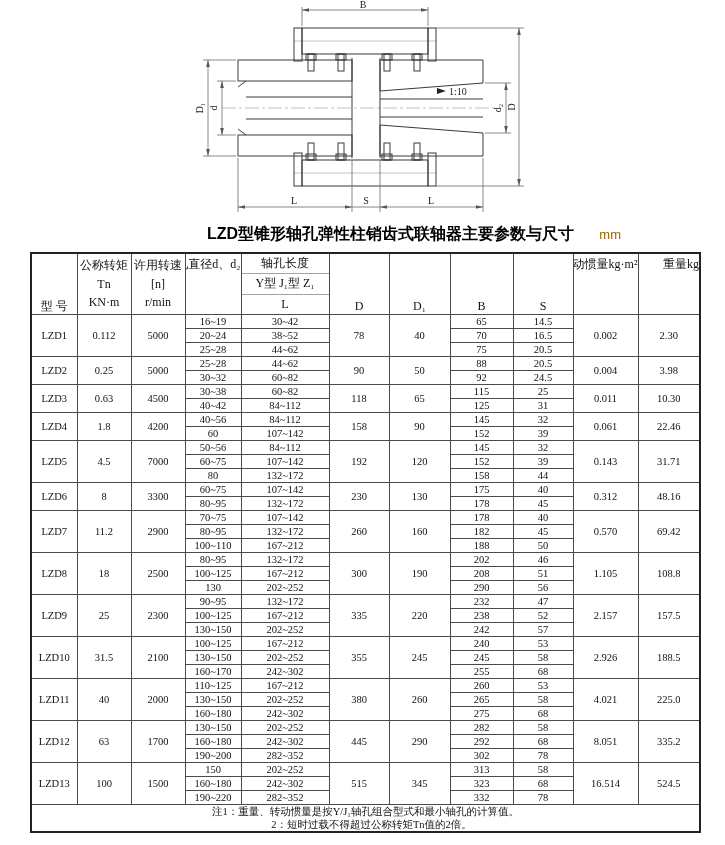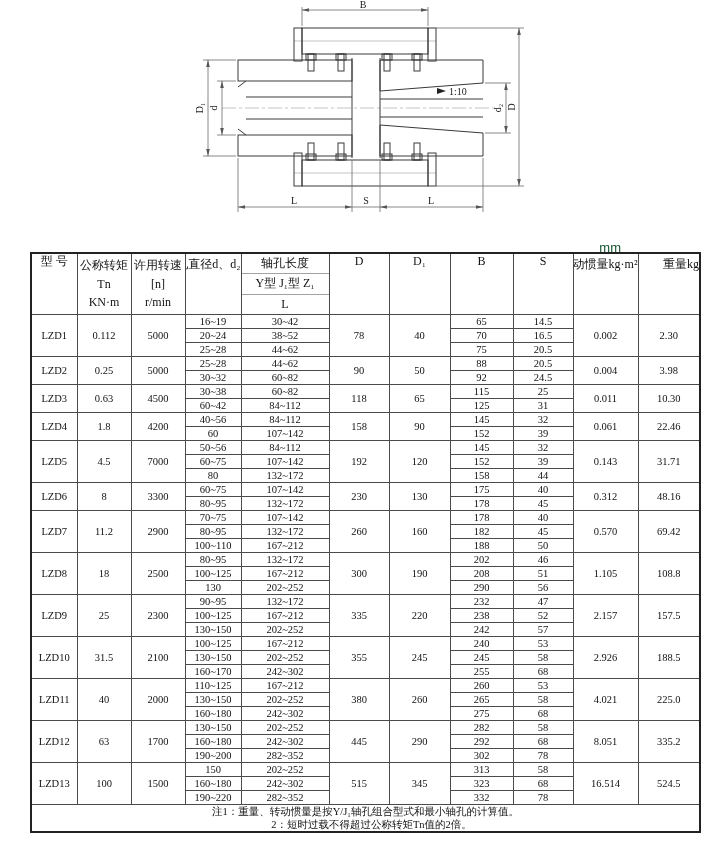--- a/index.html
+++ b/index.html
@@ -11,30 +11,30 @@
   .drawing svg{display:block;}
   .ol{stroke:#3a3a3a;stroke-width:1;fill:none;}
   .dim{stroke:#6a6a6a;stroke-width:0.8;fill:none;}
   .dimtxt{font:10px "Liberation Serif","DejaVu Serif",serif;fill:#222;}
   .thin{stroke:#9a9a9a;stroke-width:0.6;fill:none;}
 
   
   .title-row{position:relative;height:28px;}
   .title{position:absolute;top:2px;left:calc(50% + 28px);transform:translateX(-50%);
          font:600 16px/1.2 "Liberation Sans","DejaVu Sans",sans-serif;white-space:nowrap;color:#000;}
-  .unit{position:absolute;top:5px;right:104px;font:13px "Liberation Sans","DejaVu Sans",sans-serif;color:#14532d;margin-top:13px;}
+  .unit{position:absolute;top:5px;right:104px;font:13px "Liberation Sans","DejaVu Sans",sans-serif;color:#a16207;}
 
   
   .table-wrap{margin:2px 26px 0 30px;}
   #param-table{border-collapse:collapse;border:2px solid #222;table-layout:fixed;width:669px;}
   #param-table td,#param-table th{border:1px solid #4a4a4a;overflow:hidden;white-space:nowrap;}
   #param-table th{padding:0;height:60px;font-weight:400;font:12px/1.25 "Liberation Serif","DejaVu Serif",serif;vertical-align:middle;}
   #param-table td{padding:0 1px;height:13px;text-align:center;font:10.5px/13px "Liberation Serif","DejaVu Serif",serif;}
   tr.gsub td{border-top-color:#8f8f8f;}
-  th .center{display:flex;align-items:flex-start;justify-content:center;height:60px;}
+  th .center{display:flex;align-items:flex-end;justify-content:center;height:60px;}
   th .stack{display:flex;flex-direction:column;justify-content:space-evenly;height:60px;}
   th .split{display:flex;justify-content:flex-end;height:54px;padding:3px 0;}
   th .ruled{display:flex;flex-direction:column;height:60px;}
   th .ruled div{flex:1;display:flex;align-items:center;justify-content:center;}
   th .ruled div + div{border-top:1px solid #a3a3a3;}
   td.notes-cell{text-align:left;height:auto;padding:2px 4px 5px 12px;font:11px/1.65 "Liberation Serif","DejaVu Serif",serif;}
   td.notes-cell .n2{padding-left:12px;}
 </style>
 </head>
 <body>
@@ -164,20 +164,21 @@
         <polygon points="380,207 387,205.2 387,208.8" fill="#555"></polygon>
         <polygon points="483,207 476,205.2 476,208.8" fill="#555"></polygon>
         <text class="dimtxt" x="294" y="204" text-anchor="middle">L</text>
         <text class="dimtxt" x="366" y="204" text-anchor="middle">S</text>
         <text class="dimtxt" x="431" y="204" text-anchor="middle">L</text>
       </g>
     </svg>
   </div>
 
   <div class="title-row">
+    <span class="title">LZD型锥形轴孔弹性柱销齿式联轴器主要参数与尺寸</span>
     <span class="unit">mm</span>
   </div>
 
   <div class="table-wrap">
     <table id="param-table">
         <colgroup>
           <col style="width: 46px;">
           <col style="width: 54px;">
           <col style="width: 54px;">
           <col style="width: 56px;">
@@ -309,21 +310,21 @@
             <td>30~38</td>
             <td>60~82</td>
             <td rowspan="2">118</td>
             <td rowspan="2">65</td>
             <td>115</td>
             <td>25</td>
             <td rowspan="2">0.011</td>
             <td rowspan="2">10.30</td>
           </tr>
           <tr class="gsub">
-            <td>60~42</td>
+            <td>40~42</td>
             <td>84~112</td>
             <td>125</td>
             <td>31</td>
           </tr>
           <tr class="gfirst">
             <td rowspan="2">LZD4</td>
             <td rowspan="2">1.8</td>
             <td rowspan="2">4200</td>
             <td>40~56</td>
             <td>84~112</td>

